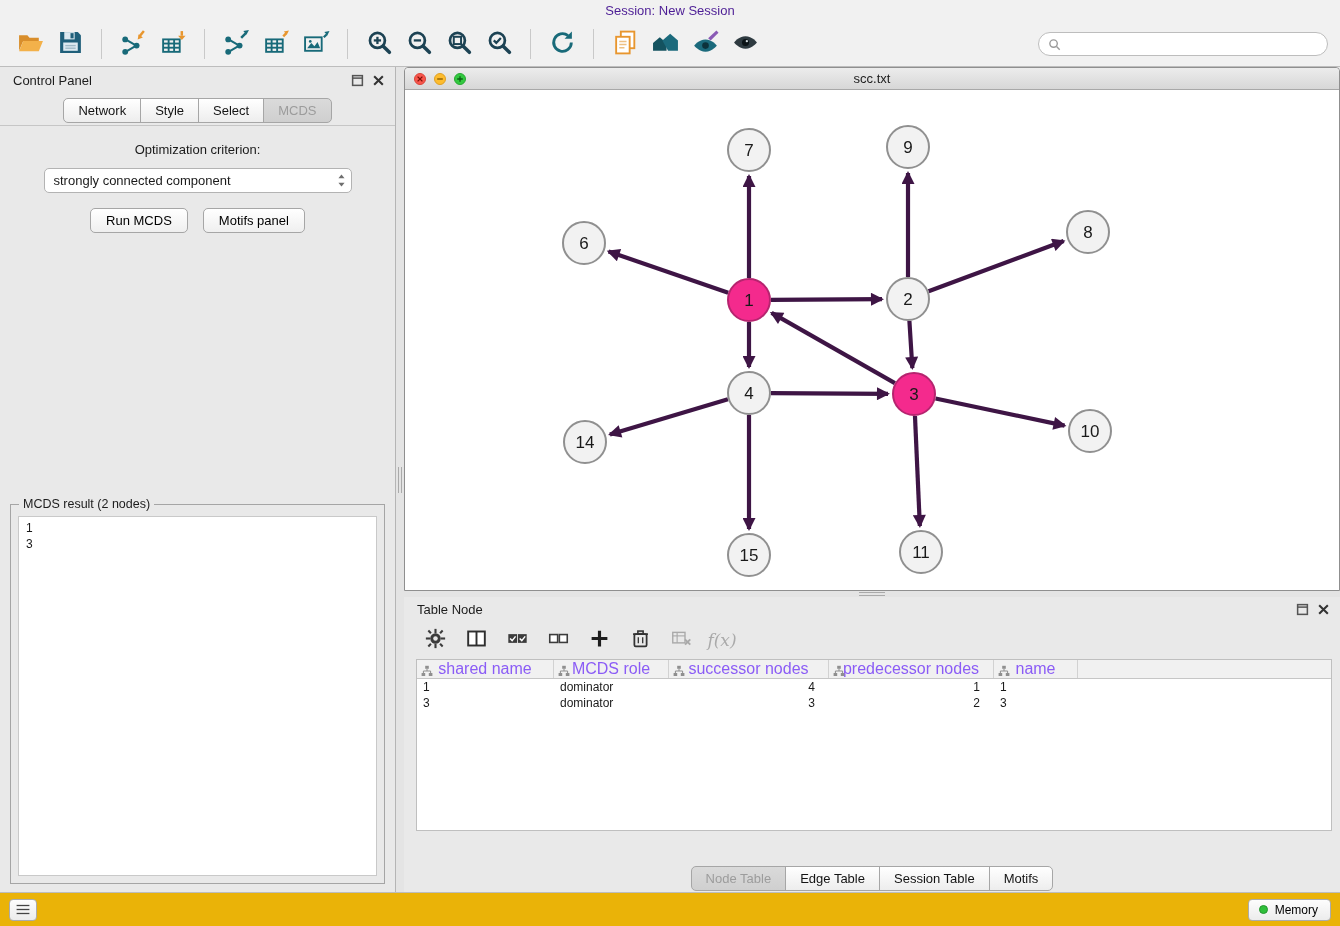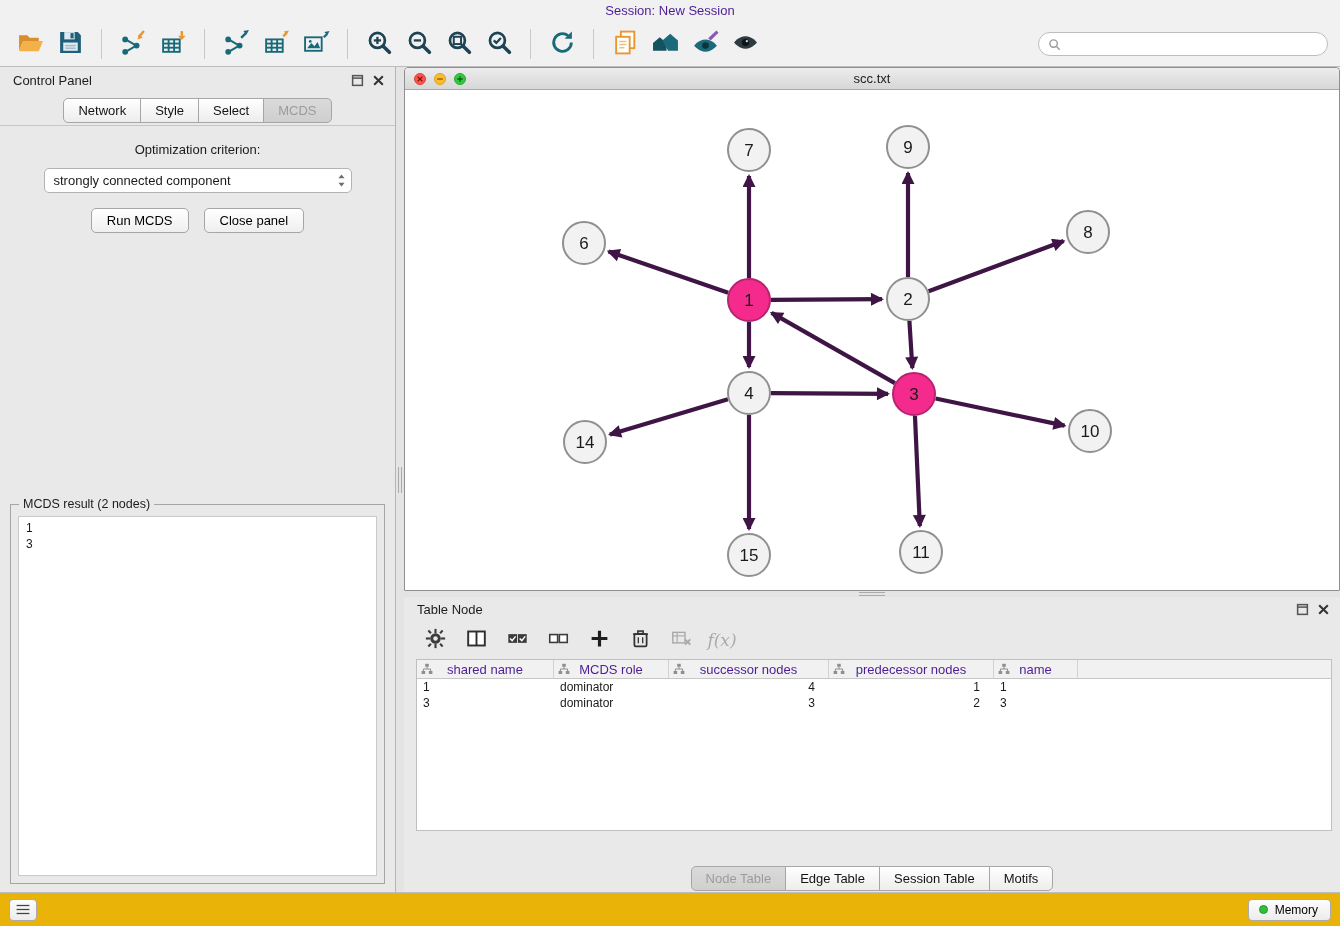--- a/index.html
+++ b/index.html
@@ -73,21 +73,21 @@
   
   .table-panel { height:295px; background:#e9e9e9; display:flex; flex-direction:column; }
   .tp-header { height:24px; display:flex; align-items:center; padding:0 10px 0 13px; }
   .tp-toolbar { height:38px; display:flex; align-items:center; gap:15px; padding-left:18px; }
   .tp-btn { width:26px; height:26px; border:none; background:transparent; display:flex; align-items:center; justify-content:center; cursor:pointer; }
   .tp-btn svg { width:21px; height:21px; }
   .tp-btn.disabled { cursor:default; }
   .fx { font-family:"DejaVu Serif", serif; font-style:italic; font-size:17px; color:#aaaaaa; }
   .table-wrap { height:172px; margin:0 8px 0 12px; background:#fff; border:1px solid #bfbfbf; overflow:hidden; }
   .thead { display:flex; height:19px; background:#f1f1f1; border-bottom:1px solid #c6c6c6; }
-  .th { position:relative; display:flex; align-items:center; justify-content:center; font-size:13px; color:#4c1d95; border-right:1px solid #d2d2d2; flex:0 0 auto; }
+  .th { position:relative; display:flex; align-items:center; justify-content:center; font-size:16px; color:#8b5cf6; border-right:1px solid #d2d2d2; flex:0 0 auto; }
   .th .hier { position:absolute; left:4px; top:3px; width:12px; height:12px; cursor:pointer; }
   .th.filler { flex:1; border-right:none; }
   .tr { display:flex; height:16px; background:#fff; cursor:default; }
   .td { font-size:12px; line-height:16px; flex:0 0 auto; padding:0 6px; white-space:nowrap; overflow:hidden; }
   .td.right { text-align:right; padding-right:14px; }
   .tp-spacer { flex:1; }
   .tp-tabs { height:28px; display:flex; justify-content:center; align-items:center; }
 
   
   .statusbar { height:34px; border-top:1px solid #bdbdbd; background:#eab308; display:flex; align-items:center; justify-content:space-between; padding:0 9px; }
@@ -290,21 +290,21 @@
         <div class="opt-label">Optimization criterion:</div>
         <div class="dropdown">
           <span class="dd-text">strongly connected component</span>
           <svg viewBox="0 0 10 16">
               <path d="M5 1.2l3.4 4.4H1.6z" fill="#6e6e6e"></path>
               <path d="M5 14.8l3.4-4.4H1.6z" fill="#6e6e6e"></path>
             </svg>
         </div>
         <div class="btn-row">
           <button class="pushbtn">Run MCDS</button>
-          <button class="pushbtn">Close panel</button>
+          <button class="pushbtn">Motifs panel</button>
         </div>
         <div class="groupbox">
           <div class="groupbox-title">MCDS result (2 nodes)</div>
           <div class="result-area" id="result-lines">
               <div class="result-line">1</div>
               <div class="result-line">3</div>
             </div>
         </div>
       </div>
     </div>

